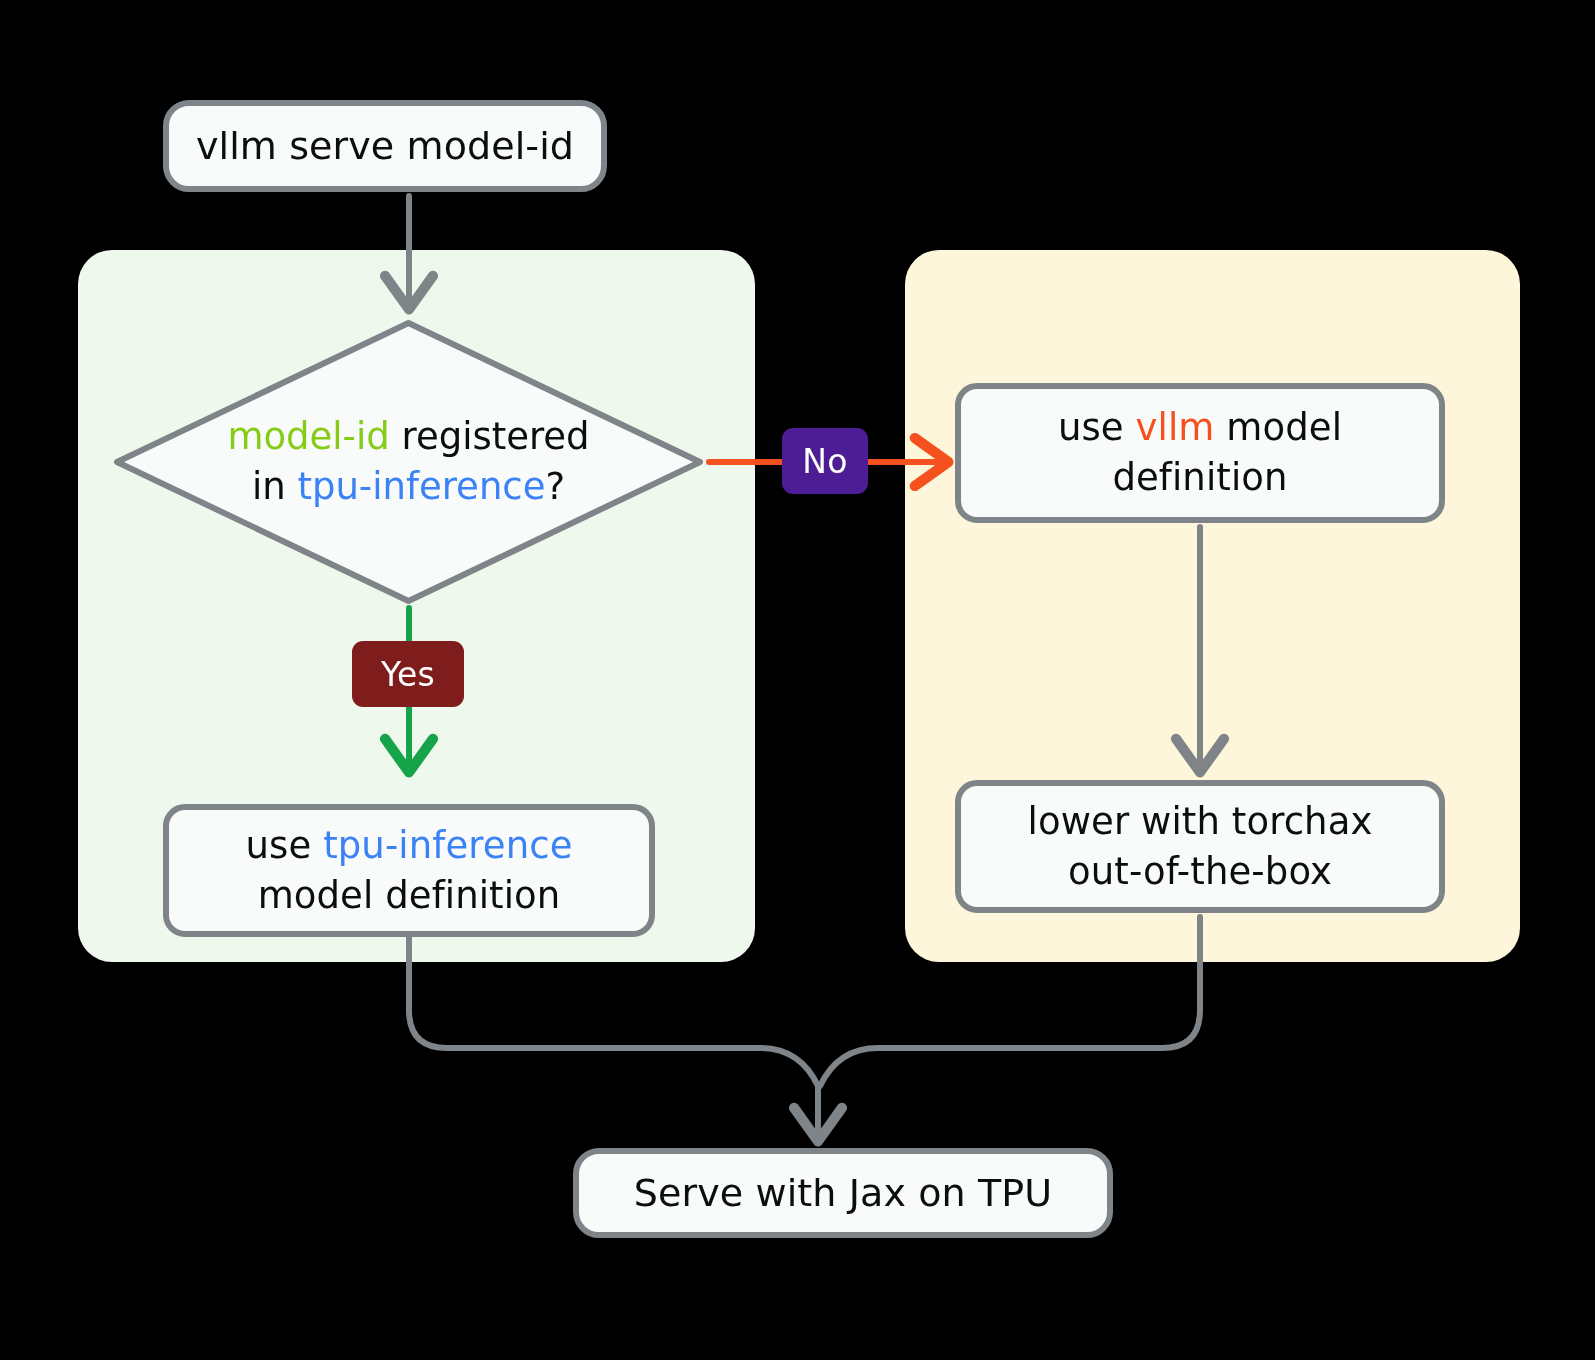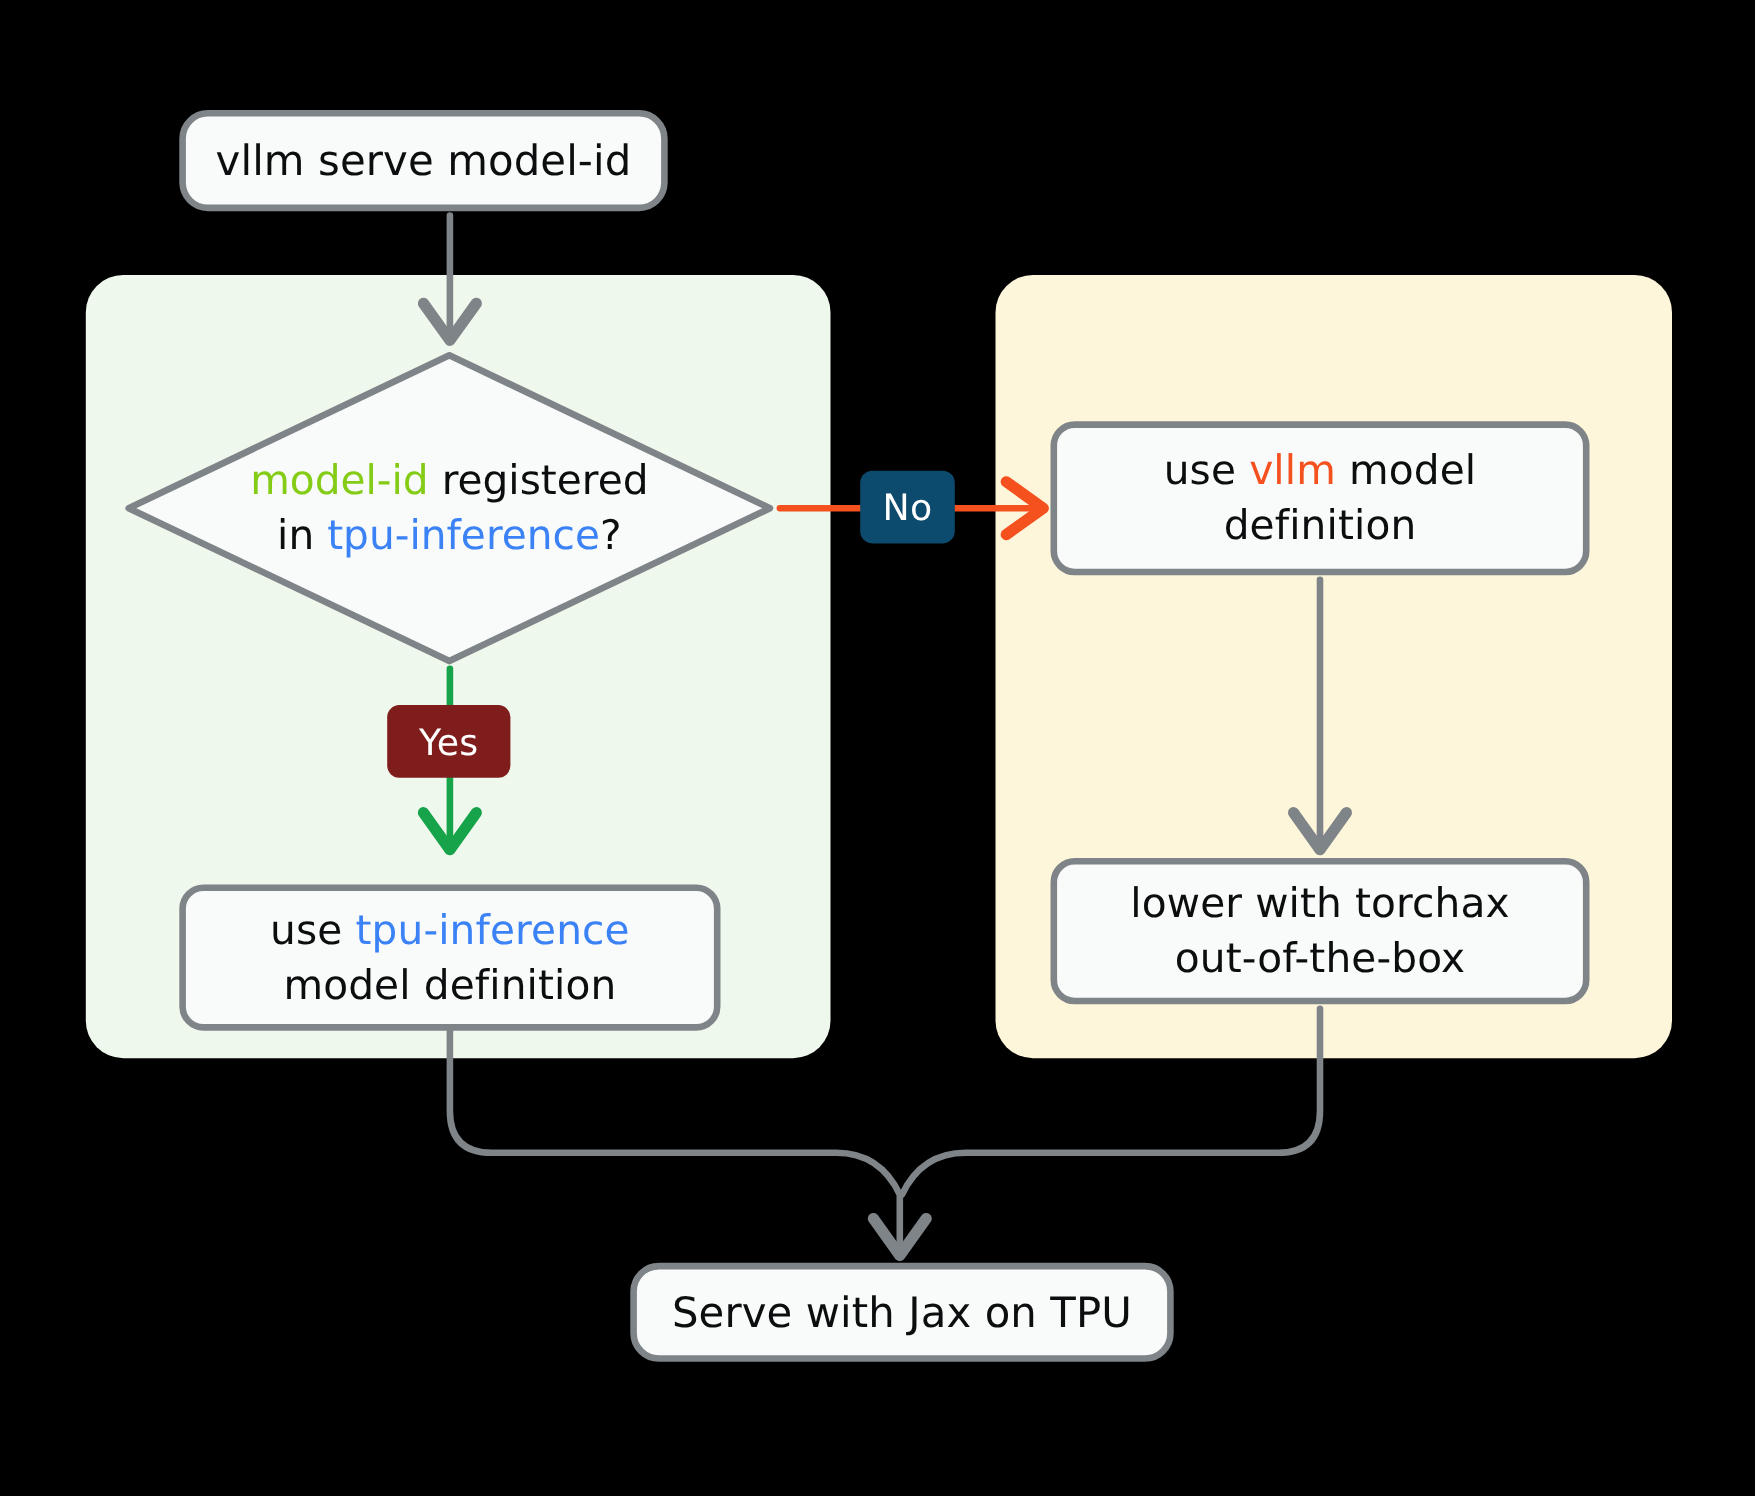--- a/index.html
+++ b/index.html
@@ -80,21 +80,21 @@
   }
   #n-torchax {
     left: 955px;
     top: 780px;
     width: 490px;
     height: 133px;
   }
   #n-serve {
     left: 573px;
     top: 1148px;
-    width: 494px;
+    width: 540px;
     height: 90px;
     border-radius: 26px;
     font-size: 38px;
   }
 
   
   #n-decision {
     position: absolute;
     left: 112px;
     top: 318px;
@@ -128,21 +128,21 @@
     color: #ffffff;
     font-size: 33px;
     border-radius: 11px;
     letter-spacing: 0.3px;
   }
   #badge-no {
     left: 782px;
     top: 428px;
     width: 86px;
     height: 66px;
-    background: #0c4a6e;
+    background: #4c1d95;
   }
   #badge-yes {
     left: 352px;
     top: 641px;
     width: 112px;
     height: 66px;
     background: #7f1d1d;
   }
 
   .kw-blue  { color: #84cc16; }

